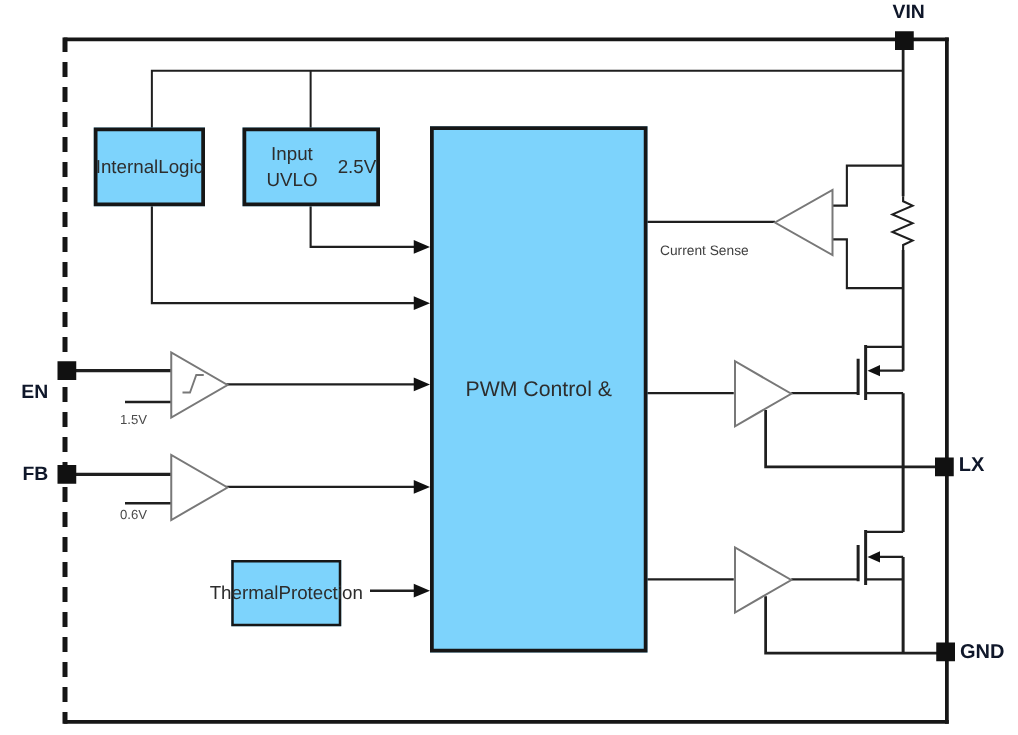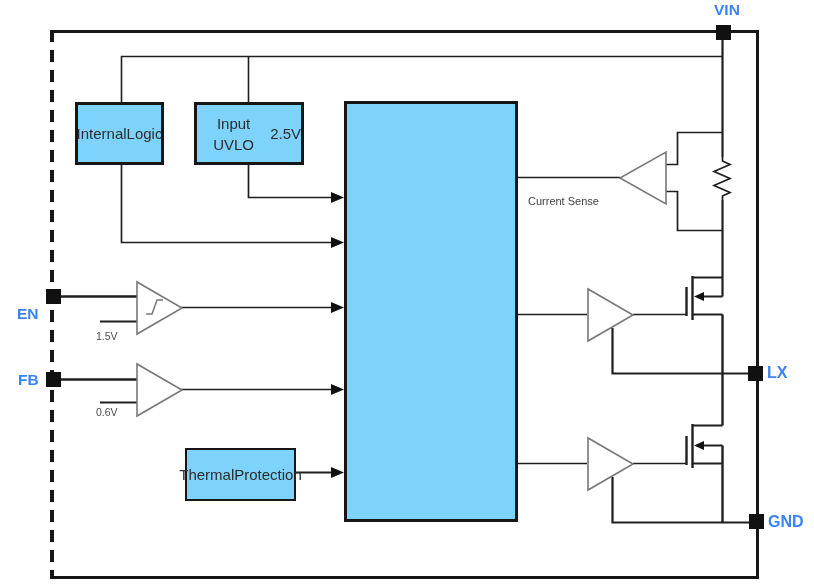--- a/index.html
+++ b/index.html
@@ -20,23 +20,23 @@
   
   .block{
     box-sizing:border-box;border:3px solid #161616;background:#7dd3fc;z-index:3;
     display:flex;flex-direction:row;align-items:center;justify-content:center;
     text-align:center;line-height:21px;font-size:15px;color:#2d2d2d;
   }
   .block span{display:block;}
   .block-internal{left:75px;top:102px;width:89px;height:63px;}
   .block-uvlo{left:194px;top:102px;width:110px;height:63px;}
   .block-pwm{left:344px;top:101px;width:174px;height:421px;font-size:17px;line-height:25px;}
-  .block-thermal{left:185px;top:448px;width:111px;height:53px;border-width:2px;}
+  .block-thermal{left:185px;top:448px;width:88px;height:53px;border-width:2px;}
   
-  .pin-label{font-weight:bold;font-size:15.5px;color:#3b82f6;z-index:4;white-space:nowrap;}
+  .pin-label{font-weight:bold;font-size:15.5px;color:#0f172a;z-index:4;white-space:nowrap;}
   .lbl-vin{left:714px;top:1px;}
   .lbl-en{left:17px;top:305px;}
   .lbl-fb{left:18px;top:371px;}
   .lbl-lx{left:767px;top:364px;font-size:16px;}
   .lbl-gnd{left:768px;top:513px;font-size:16px;}
   
   .ref-label{font-size:10.5px;color:#4a4a4a;z-index:4;white-space:nowrap;}
   .ref-en{left:96px;top:330px;}
   .ref-fb{left:96px;top:406px;}
   .cs-label{left:528px;top:195px;font-size:11px;color:#3f3f3f;z-index:4;white-space:nowrap;}
@@ -119,20 +119,21 @@
 
   <div class="abs block block-internal">
     <span>Internal</span>
     <span>Logic</span>
   </div>
   <div class="abs block block-uvlo">
     <span>Input UVLO</span>
     <span>2.5V</span>
   </div>
   <div class="abs block block-pwm">
+    <span>PWM Control &amp;</span>
   </div>
   <div class="abs block block-thermal">
     <span>Thermal</span>
     <span>Protection</span>
   </div>
 
   <div class="abs pin-label lbl-vin">VIN</div>
   <div class="abs pin-label lbl-en">EN</div>
   <div class="abs pin-label lbl-fb">FB</div>
   <div class="abs pin-label lbl-lx">LX</div>

